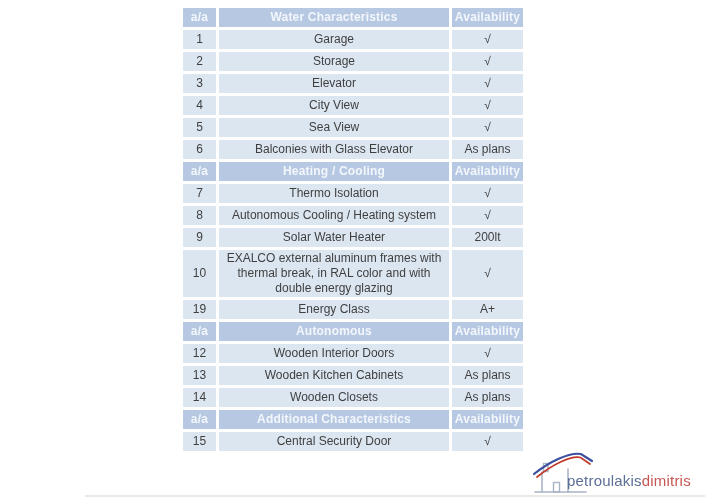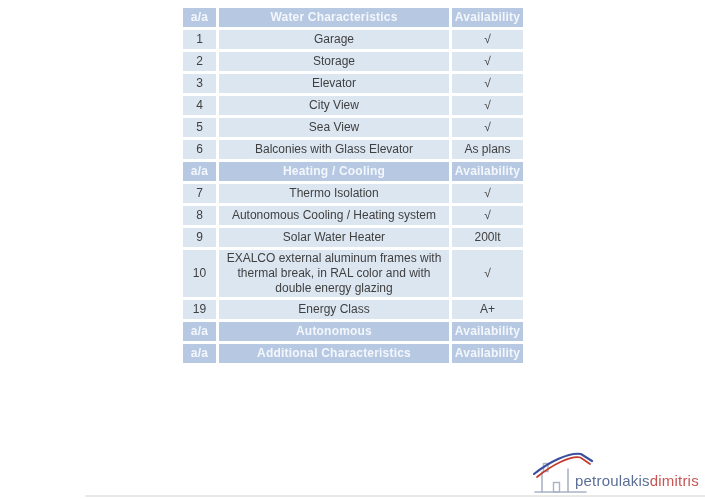--- a/index.html
+++ b/index.html
@@ -56,21 +56,21 @@
   }
 
   
   .logo{position:absolute;left:533px;top:446px;width:172px;height:53px;}
   .logo-house{position:absolute;left:0;top:0;}
   .logo-text{
     position:absolute;left:34px;top:27px;
     font-size:15px;line-height:16px;letter-spacing:.2px;
     white-space:nowrap;
   }
-  .logo-primary{color:var(--logo-blue);margin-left:8px;}
+  .logo-primary{color:var(--logo-blue);}
   .logo-secondary{color:var(--logo-red);}
 </style>
 </head>
 <body>
 
 <div class="page">
 
   <table class="char-table">
     <colgroup>
       <col style="width:33px">
@@ -141,24 +141,44 @@
         <tr class="data-row">
           <td>19</td>
           <td>Energy Class</td>
           <td>A+</td>
         </tr>
         <tr class="section-row">
           <td>a/a</td>
           <td>Autonomous</td>
           <td>Availability</td>
         </tr>
+        <tr class="data-row">
+          <td>12</td>
+          <td>Wooden Interior Doors</td>
+          <td>√</td>
+        </tr>
+        <tr class="data-row">
+          <td>13</td>
+          <td>Wooden Kitchen Cabinets</td>
+          <td>As plans</td>
+        </tr>
+        <tr class="data-row">
+          <td>14</td>
+          <td>Wooden Closets</td>
+          <td>As plans</td>
+        </tr>
         <tr class="section-row">
           <td>a/a</td>
           <td>Additional Characteristics</td>
           <td>Availability</td>
+        </tr>
+        <tr class="data-row">
+          <td>15</td>
+          <td>Central Security Door</td>
+          <td>√</td>
         </tr>
       </tbody>
   </table>
 
   <div class="bottom-line"></div>
 
   <div class="logo">
     <svg class="logo-house" width="62" height="53" viewBox="0 0 62 53">
 
       <path d="M2 46 L53 46" stroke="var(--house-outline)" stroke-width="1.6" fill="none" stroke-linecap="round"></path>

